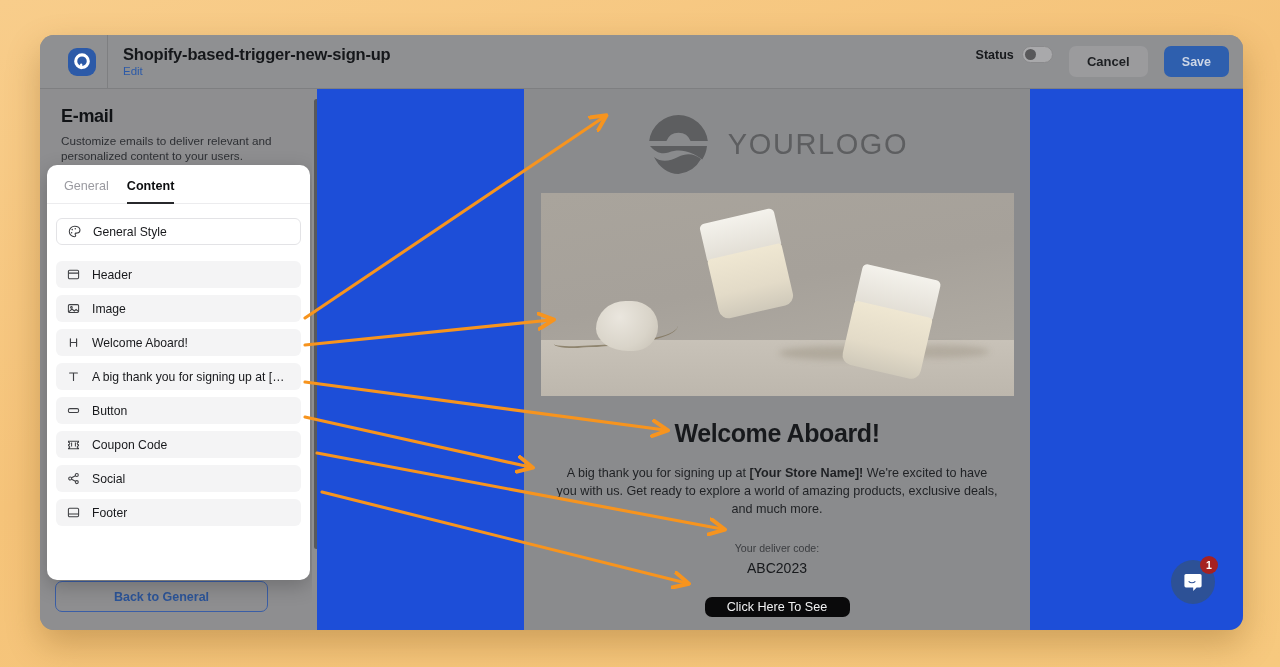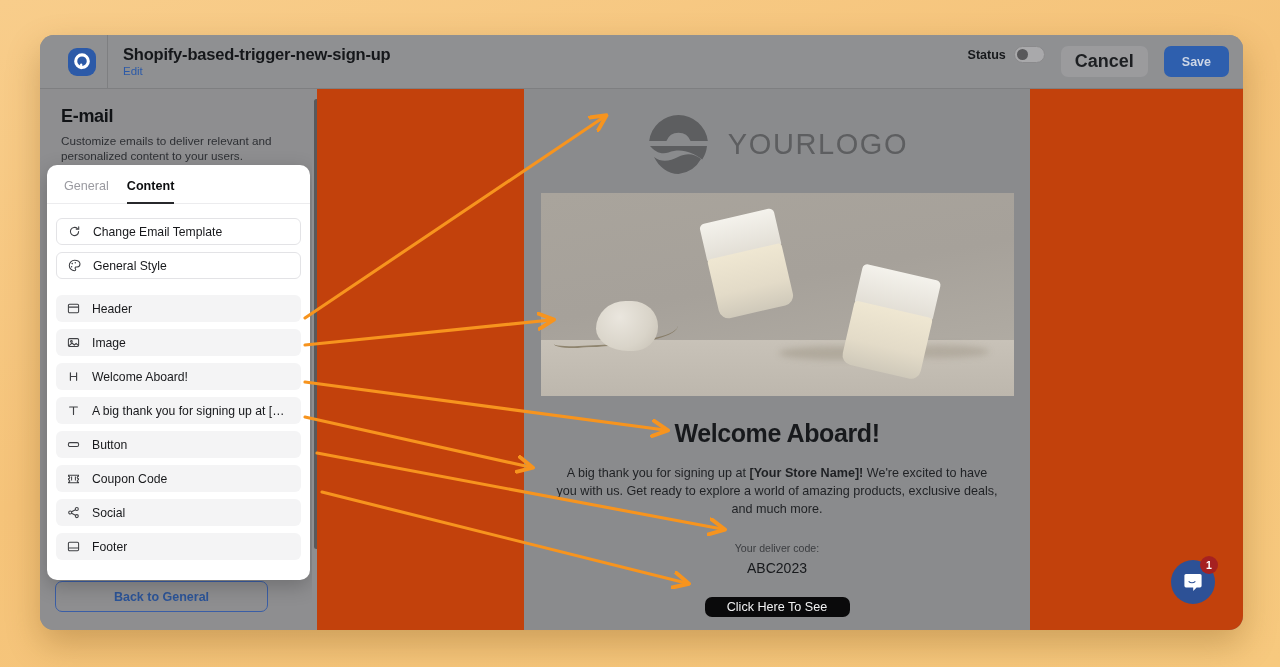--- a/index.html
+++ b/index.html
@@ -55,21 +55,21 @@
     background: #a9a9ab; border: 1px solid #8a8a8c;
     position: relative; cursor: pointer;
   }
   .toggle .knob {
     position: absolute; left: 2px; top: 2px; width: 11px; height: 11px;
     border-radius: 50%; background: #58585a;
   }
   .btn-cancel {
     height: 31px; min-width: 79px; padding: 0 14px;
     border-radius: 7px; background: #9b9b9d;
-    font-size: 18px; color: #1d1f22; font-weight: 600;
+    font-size: 13px; color: #1d1f22; font-weight: 600;
     display: flex; align-items: center; justify-content: center; cursor: pointer;
   }
   .btn-save {
     height: 31px; min-width: 62px; padding: 0 18px;
     border-radius: 7px; background: #2e5fae;
     font-size: 12.5px; color: #cdd6e6; font-weight: 600;
     display: flex; align-items: center; justify-content: center; cursor: pointer;
   }
 
   
@@ -135,21 +135,21 @@
   .canvas-scroll-track {
     position: absolute; left: 272px; top: 54px; width: 10px; bottom: 0;
     background: #8e8e90;
   }
   .canvas-scroll-thumb {
     position: absolute; left: 274px; top: 64px; width: 5px; height: 450px;
     border-radius: 3px; background: #59595b;
   }
   .canvas {
     position: absolute; left: 277px; top: 54px; right: 0; bottom: 0;
-    background: #c2410c; overflow: hidden;
+    background: #1d4ed8; overflow: hidden;
   }
   .email-sheet {
     position: absolute; left: 207px; top: 0; width: 506px; bottom: 0;
     background: #8a8b8d;
     display: flex; flex-direction: column; align-items: center;
   }
 
   .logo-row {
     display: flex; align-items: center; gap: 17px;
     margin-top: 22px; height: 66px;
@@ -283,29 +283,20 @@
     <div class="rail-divider"></div>
 
     <div class="popover">
       <div class="tabs">
         <div class="tab">General</div>
         <div class="tab active">Content</div>
       </div>
 
       <div class="plist">
 
-        <div class="pitem outlined">
-          <span class="pitem-ico">
-            <svg width="13" height="13" viewBox="0 0 13 13" fill="none" stroke="currentColor" stroke-width="1.1" stroke-linecap="round">
-              <path d="M10.6 6.5a4.1 4.1 0 1 1-1.3-3"></path>
-                <path d="M10.7 1.8v2.4H8.3"></path>
-            </svg>
-          </span>
-          <span class="label">Change Email Template</span>
-        </div>
 
         <div class="pitem outlined">
           <span class="pitem-ico">
             <svg width="13" height="13" viewBox="0 0 13 13" fill="none" stroke="currentColor" stroke-width="1.05">
               <path d="M6.5 1.3a5.2 5.2 0 0 0 0 10.4c.8 0 1.2-.5 1.2-1.1 0-.7-.6-1-.6-1.6 0-.5.4-.9.9-.9h1.1A3.2 3.2 0 0 0 12 4.8C11.7 2.7 9.3 1.3 6.5 1.3z"></path>
               <circle cx="4.2" cy="4.6" r=".78" fill="currentColor" stroke="none"></circle>
               <circle cx="7.3" cy="3.7" r=".72" fill="currentColor" stroke="none"></circle>
               <circle cx="3.6" cy="7.7" r=".72" fill="currentColor" stroke="none"></circle>
             </svg>
           </span>

